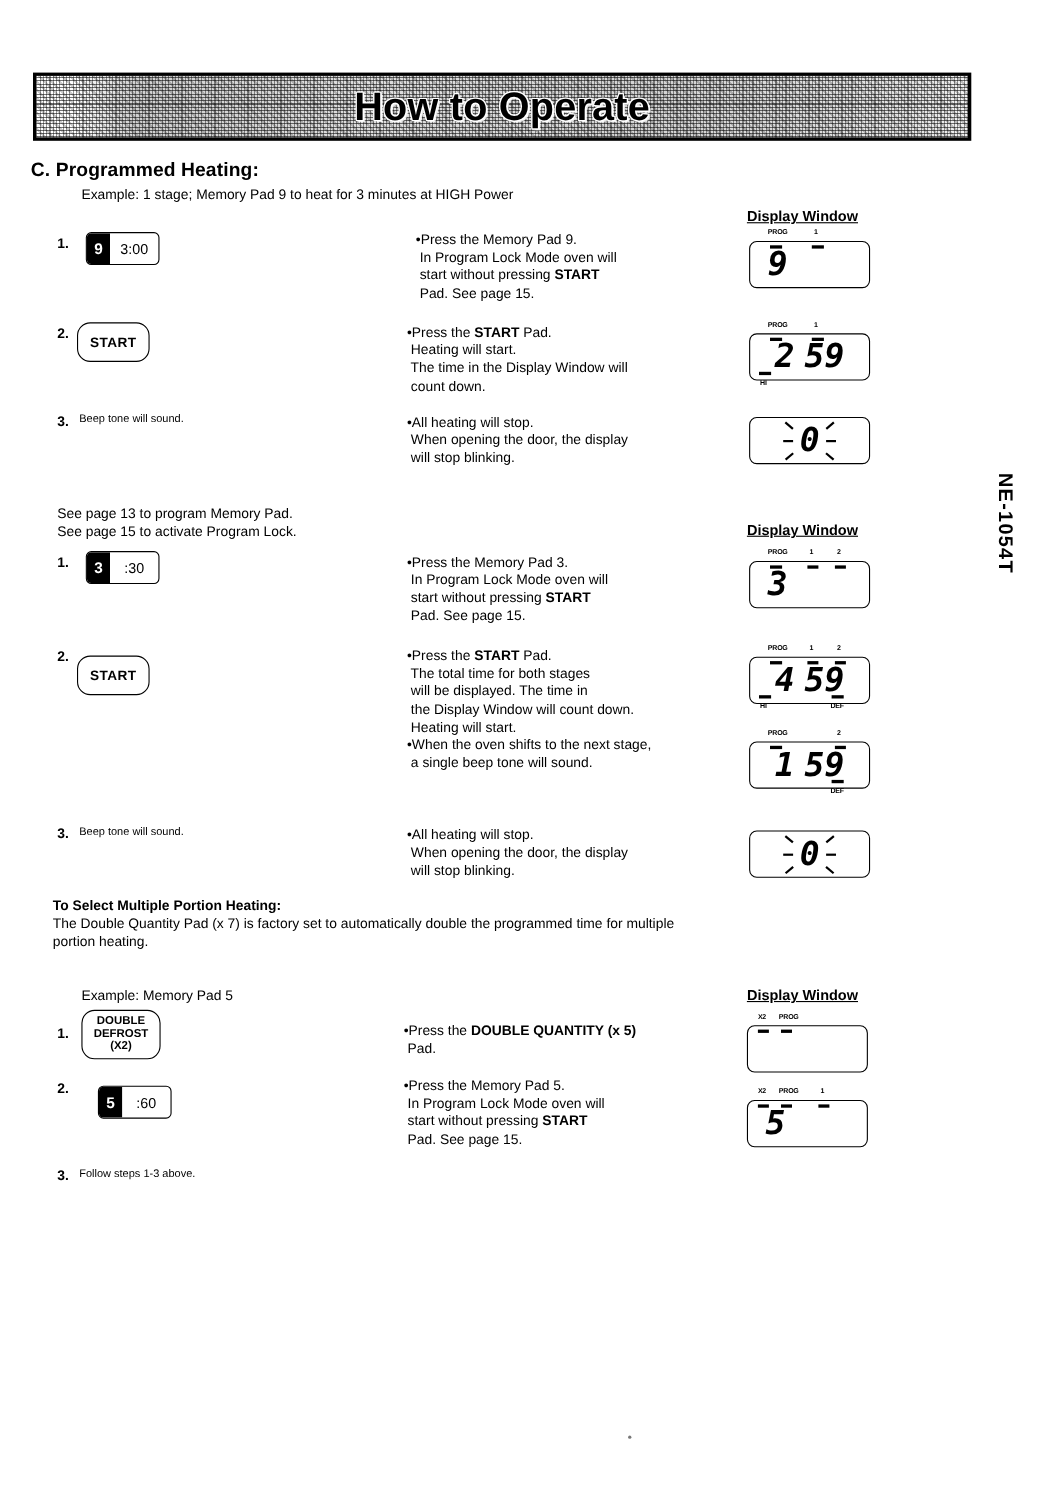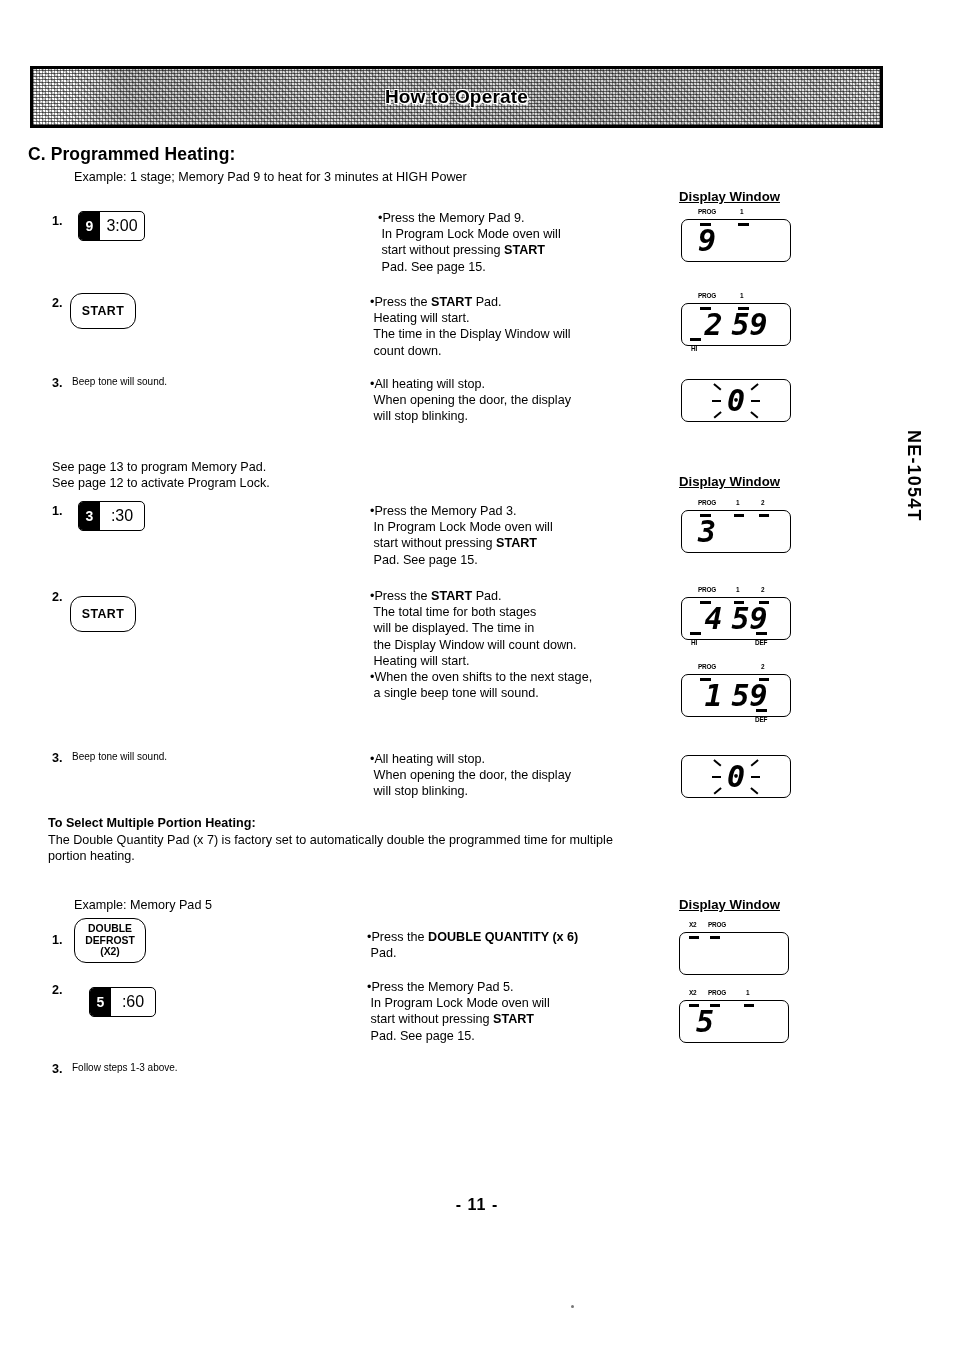--- a/index.html
+++ b/index.html
@@ -44,21 +44,21 @@
     overflow: hidden;
   }
   .banner-inner {
     position: absolute;
     left: 0; top: 0; right: 0; bottom: 0;
     display: flex;
     align-items: center;
     justify-content: center;
   }
   .banner-title {
-    font-size: 19px;
+    font-size: 36px;
     font-weight: bold;
     letter-spacing: .2px;
     color: #000;
     text-shadow:
        1px 0 0 #fff, -1px 0 0 #fff, 0 1px 0 #fff, 0 -1px 0 #fff,
        1px 1px 0 #fff, -1px -1px 0 #fff, 1px -1px 0 #fff, -1px 1px 0 #fff,
        2px 2px 0 rgba(255,255,255,.85);
     position: relative;
     z-index: 3;
     white-space: nowrap;
@@ -126,21 +126,21 @@
     display: flex;
     align-items: center;
     justify-content: center;
     line-height: 1;
   }
   .mem-pad .time {
     flex: 1;
     display: flex;
     align-items: center;
     justify-content: center;
-    font-size: 16px;
+    font-size: 13px;
     color: #000;
   }
 
   
   .round-pad {
     position: absolute;
     border: 1.8px solid #000;
     border-radius: 12px;
     box-sizing: border-box;
     background: #fff;
@@ -380,21 +380,21 @@
       <span class="r1"></span>
         <span class="r2"></span>
         <span class="r3"></span>
       <span class="r4"></span>
         <span class="r5"></span>
         <span class="r6"></span>
     </div>
   </div>
 
   <div class="example-line" style="left:52px; top:459px;">See page 13 to program Memory Pad.</div>
-  <div class="example-line" style="left:52px; top:475px;">See page 12 to activate Program Lock.</div>
+  <div class="example-line" style="left:52px; top:475px;">See page 15 to activate Program Lock.</div>
 
   <div class="dw-label" style="left:679px; top:474px;">Display Window</div>
 
   <div class="step-num" style="left:52px; top:504px;">1.</div>
   <div class="mem-pad" style="left:78px; top:501px;">
     <div class="num">3</div>
     <div class="time">:30</div>
   </div>
   <div class="tx" style="left:370px; top:503px;">•Press the Memory Pad 3.
  In Program Lock Mode oven will
@@ -485,21 +485,21 @@
   <div class="example-line" style="left:74px; top:897px;">Example: Memory Pad 5</div>
 
   <div class="dw-label" style="left:679px; top:897px;">Display Window</div>
 
   <div class="step-num" style="left:52px; top:933px;">1.</div>
   <div class="round-pad dq" style="left:74px; top:918px;">
     <span style="white-space:pre-line;">DOUBLE
 DEFROST
 (X2)</span>
   </div>
-  <div class="tx" style="left:367px; top:929px;">•Press the <b>DOUBLE QUANTITY (x 6)</b>
+  <div class="tx" style="left:367px; top:929px;">•Press the <b>DOUBLE QUANTITY (x 5)</b>
  Pad.</div>
   <div class="lcd" style="left:679px; top:932px;">
     <div class="ann-top">
       <div class="lab" style="left:9px;">X2</div>
       <div class="lab" style="left:28px;">PROG</div>
     </div>
     <div class="dash small" style="left:9px;"></div>
     <div class="dash small" style="left:30px;"></div>
     <div class="digits left"></div>
   </div>
@@ -523,17 +523,16 @@
     <div class="dash small" style="left:30px;"></div>
     <div class="dash small" style="left:64px;"></div>
     <div class="digits left">5</div>
   </div>
 
   <div class="step-num" style="left:52px; top:1062px;">3.</div>
   <div class="step-text-plain" style="left:72px; top:1062px;">Follow steps 1-3 above.</div>
 
   <div class="model-id">NE-1054T</div>
 
-  <div class="page-number">- 11 -</div>
 
   <div class="artifact"></div>
 
 </div>
 
 </body></html>

